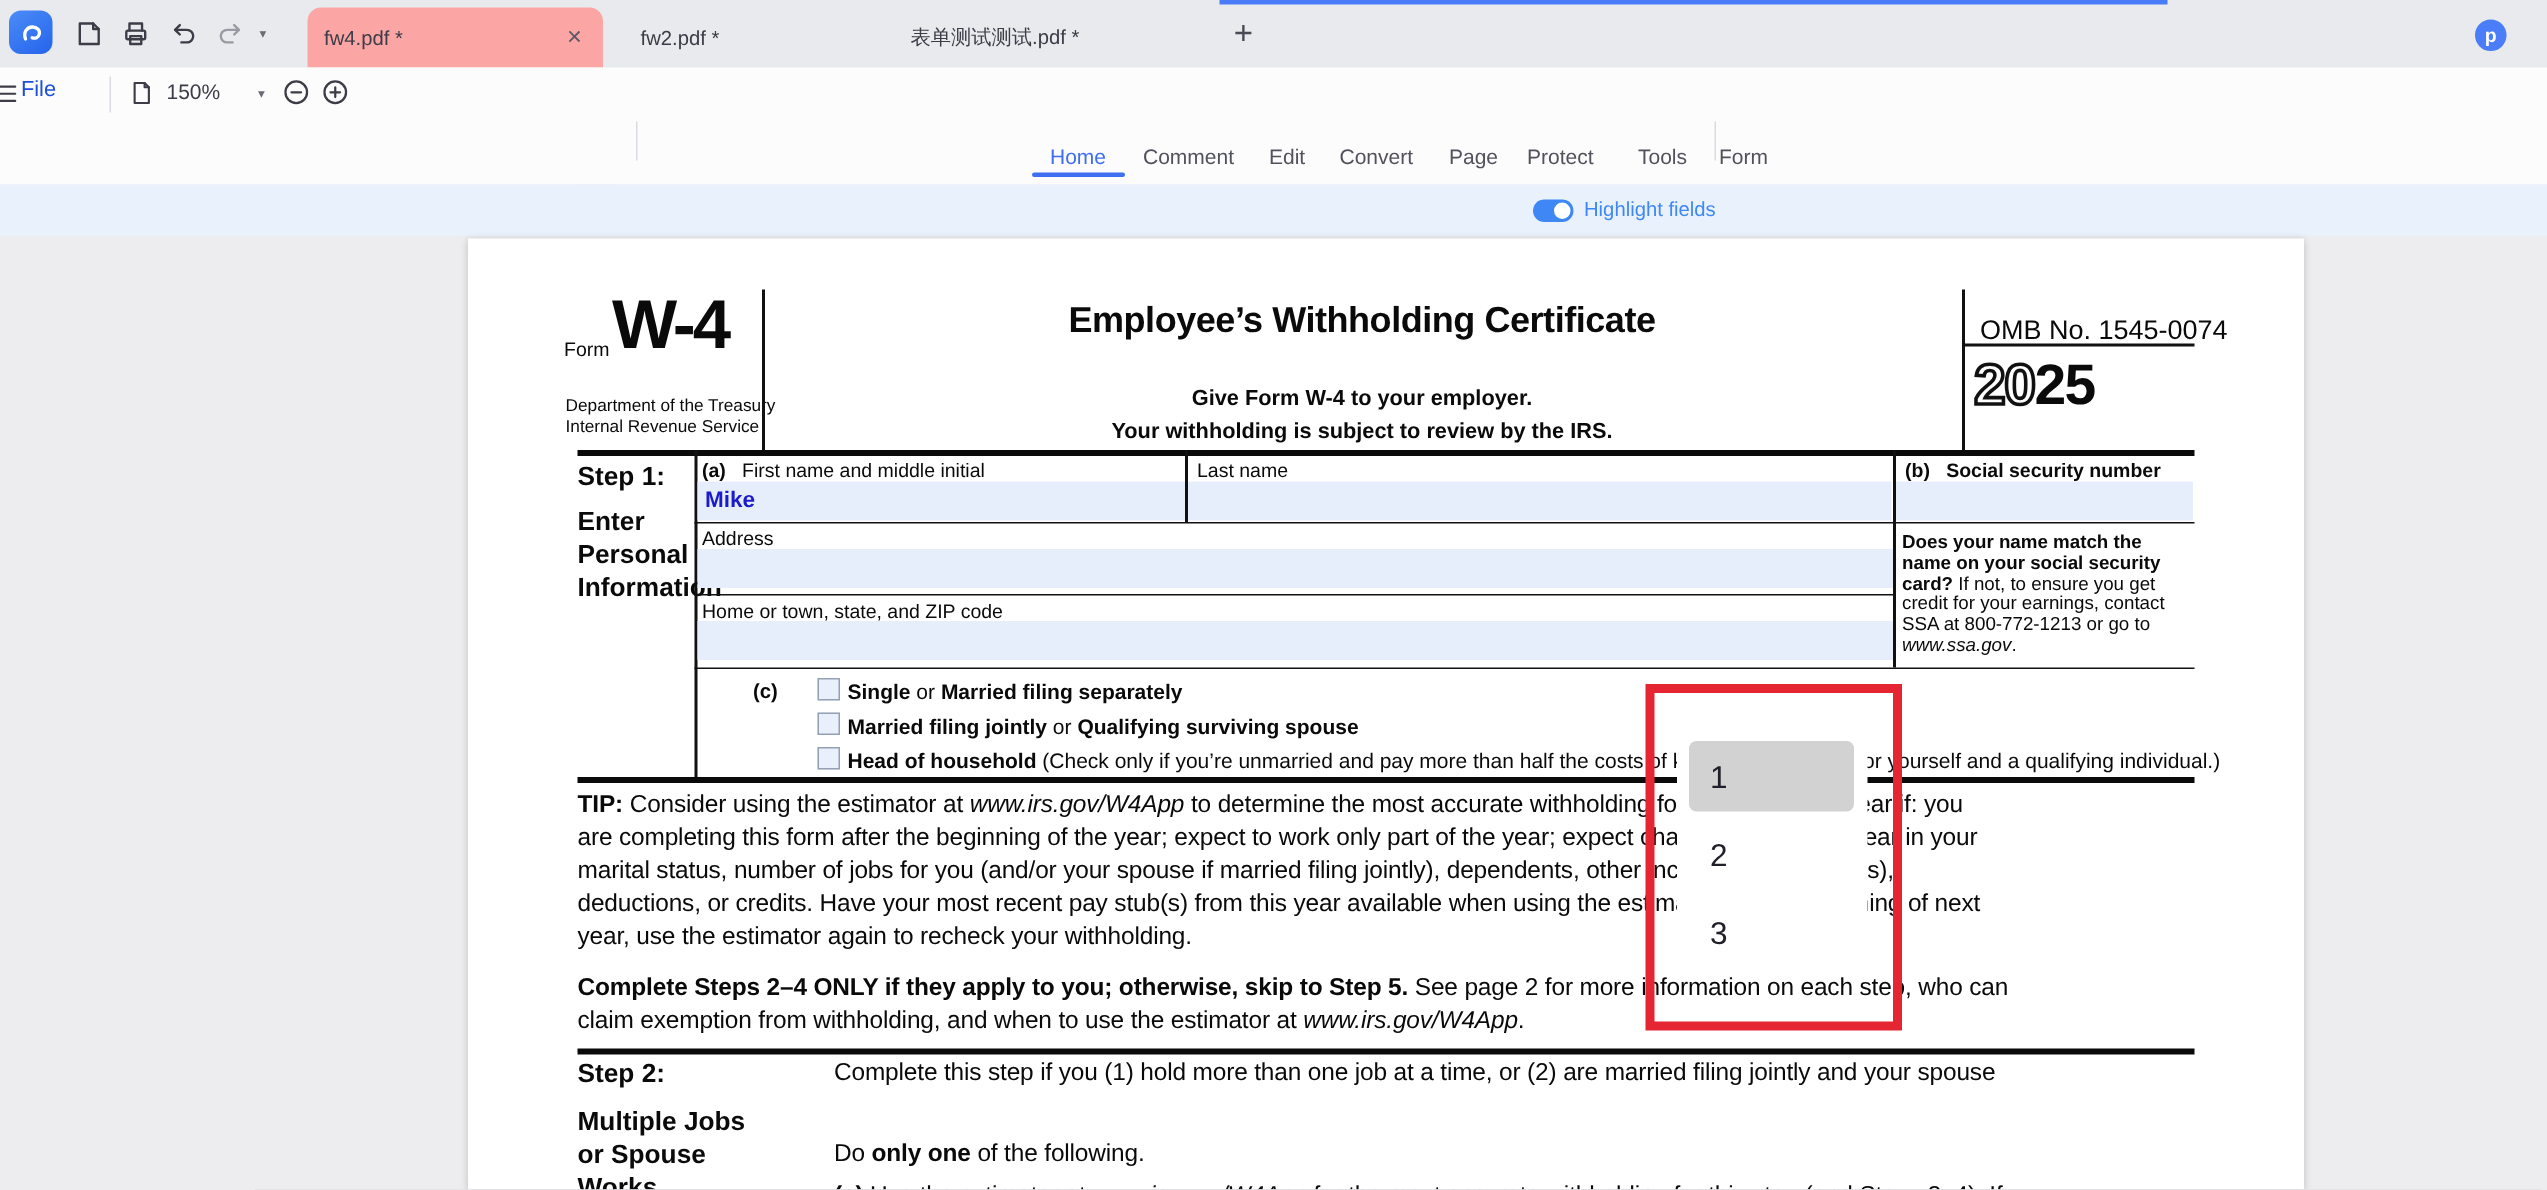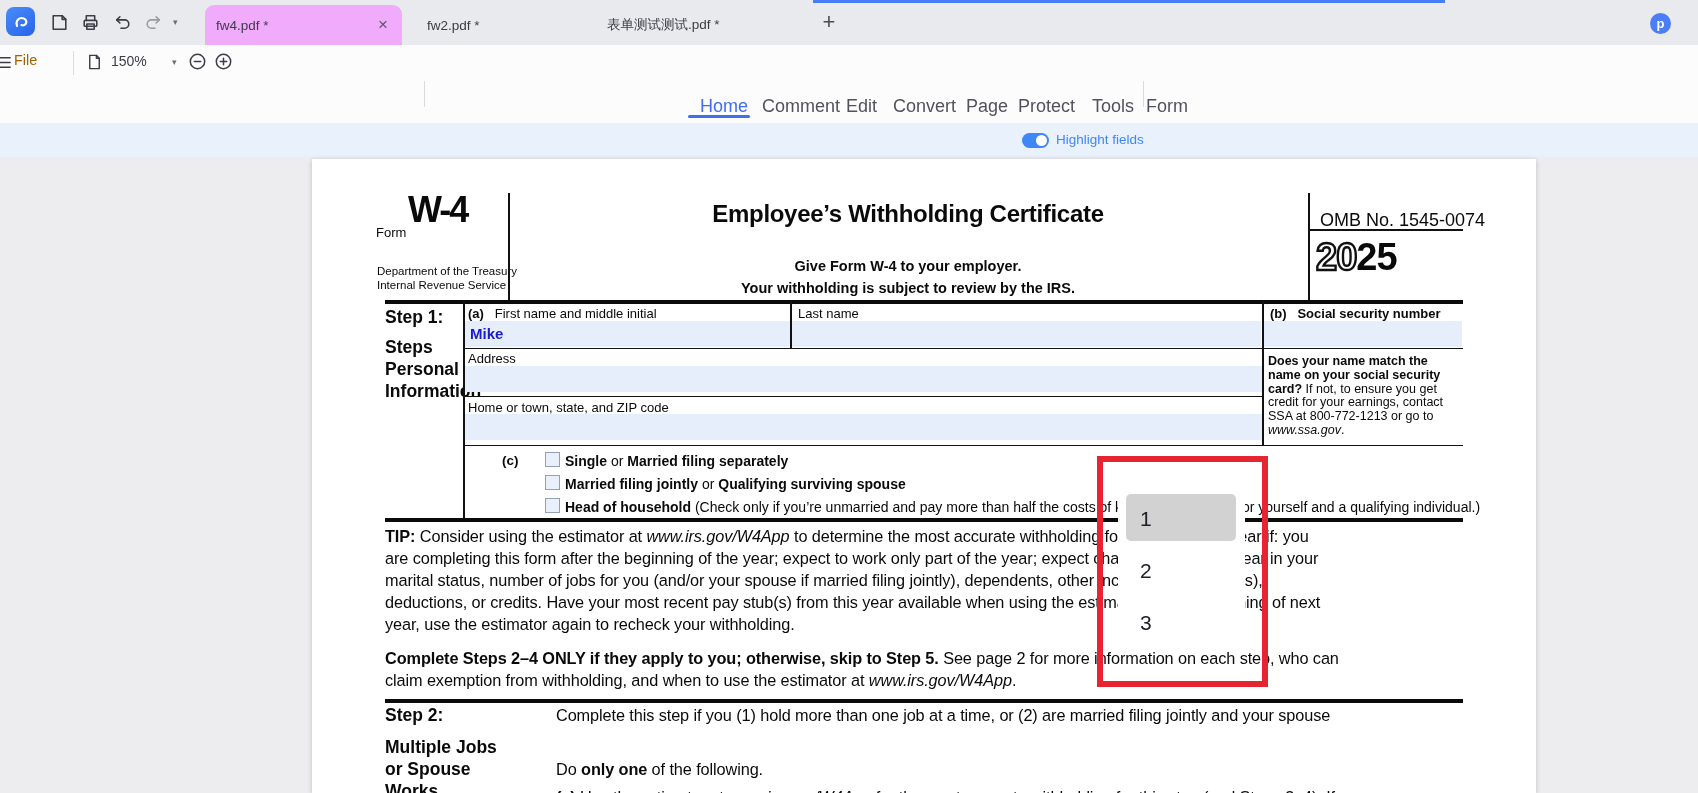--- a/index.html
+++ b/index.html
@@ -13,28 +13,28 @@
   .ic { stroke:#3d3d47; fill:none; stroke-width:1.5; stroke-linecap:round; stroke-linejoin:round; }
   .icb { stroke:#3f6ff0; fill:none; stroke-width:1.5; stroke-linecap:round; stroke-linejoin:round; }
 
   
   .tabbar { position:absolute; left:0; top:0; width:1698px; height:45px; background:#e8eaee; }
   .chromewhite { position:absolute; left:0; top:45px; width:1698px; height:78px; background:#fcfcfd; }
   .logo { position:absolute; left:6px; top:7px; width:29px; height:29px; border-radius:8px;
           background:linear-gradient(145deg,#4b8cf8,#2563eb); display:flex; align-items:center; justify-content:center; }
   .qbtn { position:absolute; top:11px; width:22px; height:22px; background:none; border:none; cursor:pointer; }
   .tab { position:absolute; top:5px; height:40px; font-size:13.5px; color:#3c3c46; display:flex; align-items:center; }
-  .tab.active { background:#f0abfc; border-radius:9px 9px 0 0; }
+  .tab.active { background:#fca5a5; border-radius:9px 9px 0 0; }
   .tclose { margin-left:auto; margin-right:14px; font-size:17px; color:#5a5a64; cursor:pointer; }
   .newtab { position:absolute; left:815px; top:8px; width:28px; height:28px; font-size:22px; color:#4a4a54;
             text-align:center; line-height:27px; cursor:pointer; }
   .avatar { position:absolute; left:1650px; top:13px; width:21px; height:21px; border-radius:50%;
             background:#4a7df7; color:#fff; font-size:13px; font-weight:bold; text-align:center; line-height:21px; cursor:pointer; }
   .topaccent { position:absolute; left:813px; top:0; width:632px; height:3px; background:#4a7cf7; }
-  .mitem { position:absolute; top:51px; font-size:18px; color:#52525c; cursor:pointer; }
+  .mitem { position:absolute; top:51px; font-size:14px; color:#52525c; cursor:pointer; }
   .mitem.active { color:#3f6ff0; }
   .munder { position:absolute; left:688px; top:70px; width:62px; height:3px; background:#3f6ff0; border-radius:2px; }
   .vsep { position:absolute; width:1px; background:#d9dbe0; }
   .tool { position:absolute; top:79px; height:28px; display:flex; align-items:center; gap:7px;
           background:none; border:none; cursor:pointer; font-size:14px; color:#33333d; font-family:"Liberation Sans",sans-serif; }
   .toolsel { position:absolute; left:380px; top:78px; width:34px; height:30px; background:#ededf0; border-radius:5px; }
   .notice { position:absolute; left:0; top:123px; width:1698px; height:34px; background:#e9f2fc; }
   .ntext { position:absolute; left:682px; top:0; height:34px; line-height:34px; font-size:13.5px; color:#54616e; }
   .toggle { position:absolute; left:1022px; top:10px; width:27px; height:15px; border-radius:8px; background:#3f87f5; cursor:pointer; }
   .knob { position:absolute; left:14px; top:2px; width:11px; height:11px; border-radius:50%; background:#fff; }
@@ -112,21 +112,21 @@
     </div>
     <div class="newtab">+</div>
     <div class="topaccent"></div>
     <div class="avatar">p</div>
   </div>
 
   <div class="chromewhite">
     <svg class="abs" style="left:-6px; top:8px" width="19" height="19" viewBox="0 0 20 20">
         <path class="ic" d="M3 5h14M3 10h14M3 15h14"></path>
       </svg>
-    <span class="abs" style="left:14px; top:7px; font-size:14.5px; color:#a16207; cursor:pointer">File</span>
+    <span class="abs" style="left:14px; top:7px; font-size:14.5px; color:#1d4ed8; cursor:pointer">File</span>
     <div class="vsep" style="left:73px; top:6px; height:24px"></div>
     <svg class="abs" style="left:85px; top:7px" width="19" height="20" viewBox="0 0 20 20">
         <path class="ic" d="M5 3h7l3 3v11H5z"></path>
         <path class="ic" d="M12 3v3h3"></path>
       </svg>
     <span class="abs" style="left:111px; top:8px; font-size:14px; cursor:pointer">150%</span>
     <span class="abs" style="left:172px; top:12px; font-size:9px; color:#6b6b75">▾</span>
     <svg class="abs" style="left:188px; top:7px" width="19" height="19" viewBox="0 0 19 19">
         <circle class="ic" cx="9.5" cy="9.5" r="7.2"></circle>
         <path class="ic" d="M6.3 9.5h6.4"></path>
@@ -239,35 +239,35 @@
   <div class="notice">
     <div class="toggle">
         <div class="knob"></div>
       </div>
     <span class="ntog">Highlight fields</span>
   </div>
 
   <div class="page">
 
     <span class="abs" style="left:64px; top:66px; font-size:13px">Form</span>
-    <span class="abs" style="left:96px; top:30px; font-size:36px; font-weight:900; letter-spacing:-2px">W-4</span>
+    <span class="abs" style="left:96px; top:30px; font-size:46px; font-weight:900; letter-spacing:-2px">W-4</span>
     <span class="abs" style="left:65px; top:106px; font-size:11.5px">Department of the Treasury</span>
     <span class="abs" style="left:65px; top:120px; font-size:11.5px">Internal Revenue Service</span>
     <div class="vl" style="left:196px; top:34px; height:107px"></div>
     <div class="abs" style="left:196px; top:41px; width:800px; text-align:center; font-size:24px; font-weight:700; letter-spacing:-0.3px">Employee’s Withholding Certificate</div>
     <div class="abs" style="left:196px; top:99px; width:800px; text-align:center; font-size:14.5px; font-weight:700">Give Form W-4 to your employer.</div>
     <div class="abs" style="left:196px; top:121px; width:800px; text-align:center; font-size:14.5px; font-weight:700">Your withholding is subject to review by the IRS.</div>
     <div class="vl" style="left:996px; top:34px; height:107px"></div>
     <span class="abs" style="left:1008px; top:51px; font-size:18px">OMB No. 1545-0074</span>
     <div class="hl" style="left:996px; top:70px; width:155px"></div>
     <div class="abs" style="left:1004px; top:77px; font-size:38px; font-weight:900; letter-spacing:-1px"><span class="yr-outline">20</span><span>25</span></div>
     <div class="rule" style="left:73px; top:141px; width:1078px"></div>
 
     <span class="steplab" style="left:73px; top:148px">Step 1:</span>
-    <span class="steplab" style="left:73px; top:178px">Steps</span>
+    <span class="steplab" style="left:73px; top:178px">Enter</span>
     <span class="steplab" style="left:73px; top:200px">Personal</span>
     <span class="steplab" style="left:73px; top:222px">Information</span>
     <div class="vl" style="left:151px; top:141px; height:218px"></div>
 
     <span class="lab" style="left:156px; top:147px; white-space:pre"><span class="rt-b">(a)</span><span>   First name and middle initial</span></span>
     <span class="lab" style="left:486px; top:147px">Last name</span>
     <div class="fld" style="left:152.5px; top:162px; width:325px; height:26px"></div>
     <span class="abs" style="left:158px; top:166px; font-size:15px; font-weight:700; color:#1b1bcb">Mike</span>
     <div class="fld" style="left:479.5px; top:162px; width:469px; height:26px"></div>
     <div class="vl" style="left:478px; top:141px; height:48px"></div>

